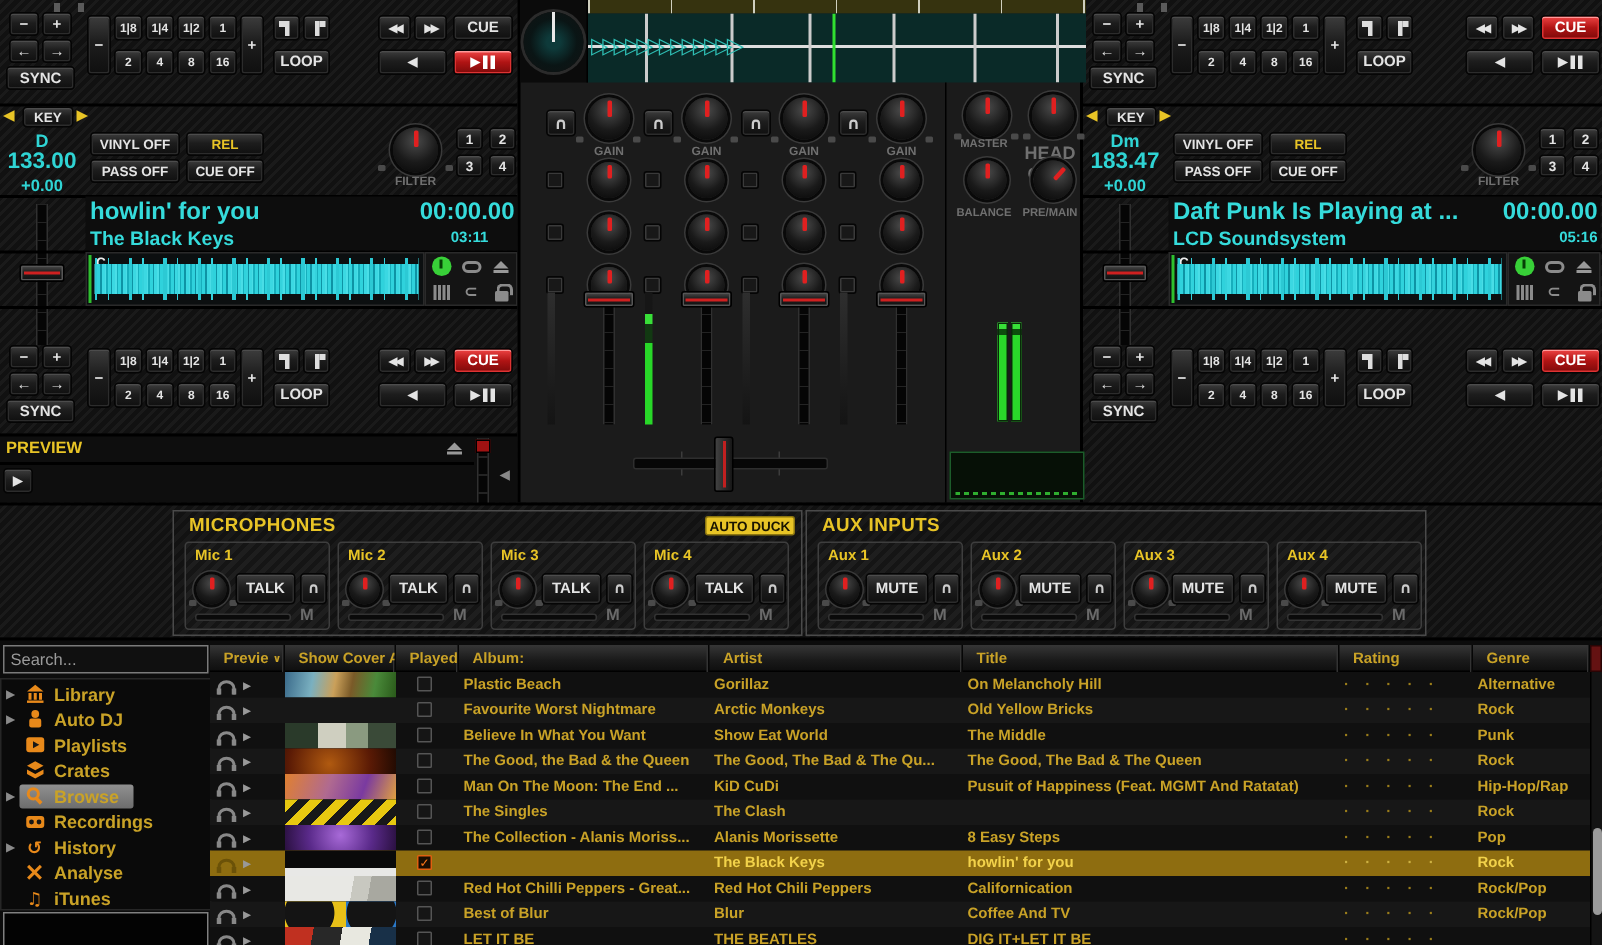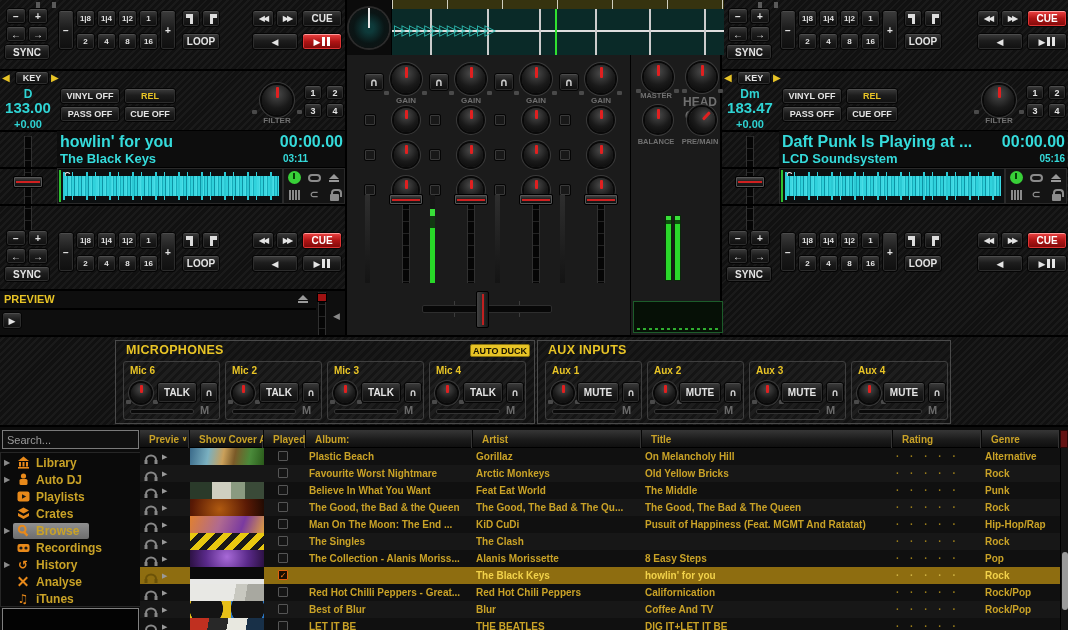--- a/index.html
+++ b/index.html
@@ -235,21 +235,21 @@
     <div class="b sm9" style="left:326px;top:85px;width:18px;height:15px">2</div>
     <div class="b sm9" style="left:304px;top:103px;width:18px;height:15px">3</div>
     <div class="b sm9" style="left:326px;top:103px;width:18px;height:15px">4</div>
 
     <div class="hdiv" style="top:130px"></div>
 
     <div class="trow" style="top:131px;height:36px"></div>
     <div class="tt" style="left:60px;top:133px;width:200px;font-size:16px">howlin' for you</div>
     <div class="tt" style="left:255px;top:133px;width:88px;font-size:16px;text-align:right">00:00.00</div>
     <div class="tt" style="left:60px;top:151px;width:220px;font-size:13px">The Black Keys</div>
-    <div class="tt" style="left:283px;top:153px;width:60px;font-size:10px;text-align:left">03:11</div>
+    <div class="tt" style="left:283px;top:153px;width:60px;font-size:10px;text-align:center">03:11</div>
 
     <div class="hdiv" style="top:167px"></div>
 
     <div class="wavebox" style="left:57px;top:168px;width:226px;height:36px">
       <div class="cueline"></div>
       <span class="wm">C</span>
       <div class="wave main"></div>
       <div class="wave spikes"></div>
     </div>
     <div class="wicons" style="left:283px;top:168px;width:62px;height:36px">
@@ -644,21 +644,21 @@
           <i class="pb"></i>
         </div>
     </div>
   </div>
 
   <div class="micband">
     <div class="panel" style="left:115px;top:3px;width:420px;height:84px">
       <div class="paneltitle" style="left:10px;top:2px">MICROPHONES</div>
       <div class="duck" style="left:354px;top:3px;width:60px;height:13px">AUTO DUCK</div>
       <div class="strip" style="left:7px;top:20px">
-        <div class="striplabel">Mic 6</div>
+        <div class="striplabel">Mic 1</div>
         <div class="knob k20" style="left:7px;top:21px">
             <i></i>
           </div>
         <div class="kmark" style="left:2px;top:38px"></div>
         <div class="kmark" style="left:29px;top:38px"></div>
         <div class="b" style="left:33px;top:20px;width:40px;height:21px">TALK</div>
         <div class="b" style="left:76px;top:20px;width:18px;height:21px">
             <span class="hp" style="font-size:10px">∩</span>
           </div>
         <div class="meter" style="left:6px;top:47px;width:64px"></div>
@@ -908,21 +908,21 @@
       <div class="row odd" style="top:52px">
         <span class="hpico"><svg width="14" height="11">
               <path d="M2,10 V6 a5,4.5 0 0 1 10,0 V10" stroke="#888" stroke-width="2" fill="none"></path>
               <rect x="0.5" y="6" width="3" height="4" fill="#888"></rect>
               <rect x="10.5" y="6" width="3" height="4" fill="#888"></rect>
             </svg></span>
         <span class="pvplay">▶</span>
         <div class="cover c3"></div>
         <div class="chk">✓</div>
         <div class="cell" style="left:166px;width:167px">Believe In What You Want</div>
-        <div class="cell" style="left:333px;width:169px">Feat Eat World</div>
+        <div class="cell" style="left:333px;width:169px">Show Eat World</div>
         <div class="cell" style="left:502px;width:251px">The Middle</div>
         <div class="cell rating" style="left:753px;width:89px">· · · · ·</div>
         <div class="cell" style="left:842px;width:78px">Punk</div>
       </div>
       <div class="row even" style="top:69px">
         <span class="hpico"><svg width="14" height="11">
               <path d="M2,10 V6 a5,4.5 0 0 1 10,0 V10" stroke="#888" stroke-width="2" fill="none"></path>
               <rect x="0.5" y="6" width="3" height="4" fill="#888"></rect>
               <rect x="10.5" y="6" width="3" height="4" fill="#888"></rect>
             </svg></span>

